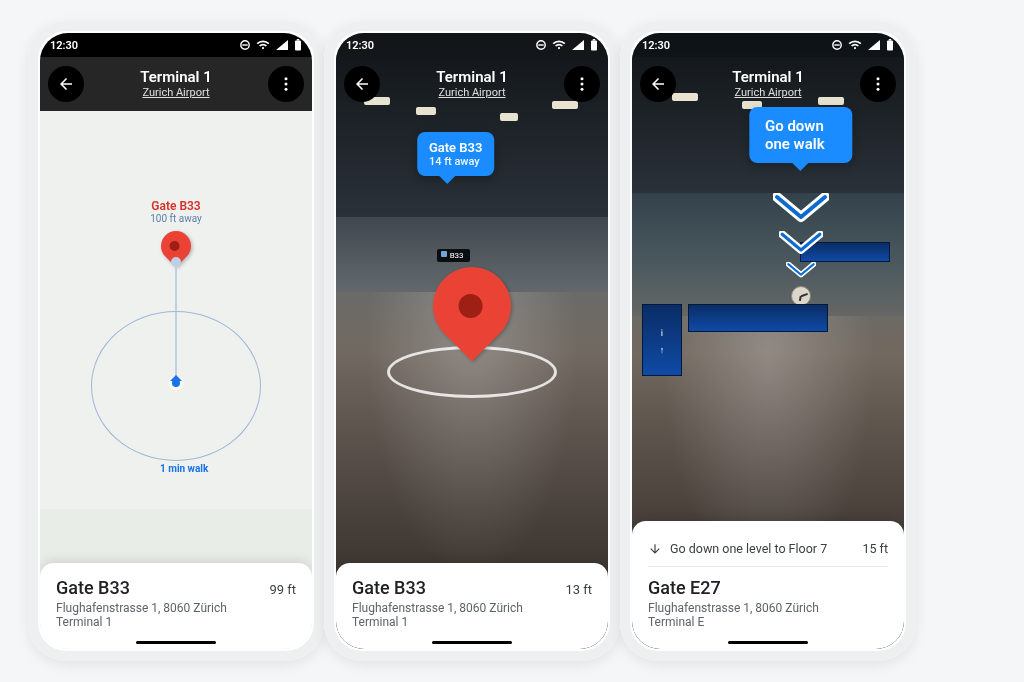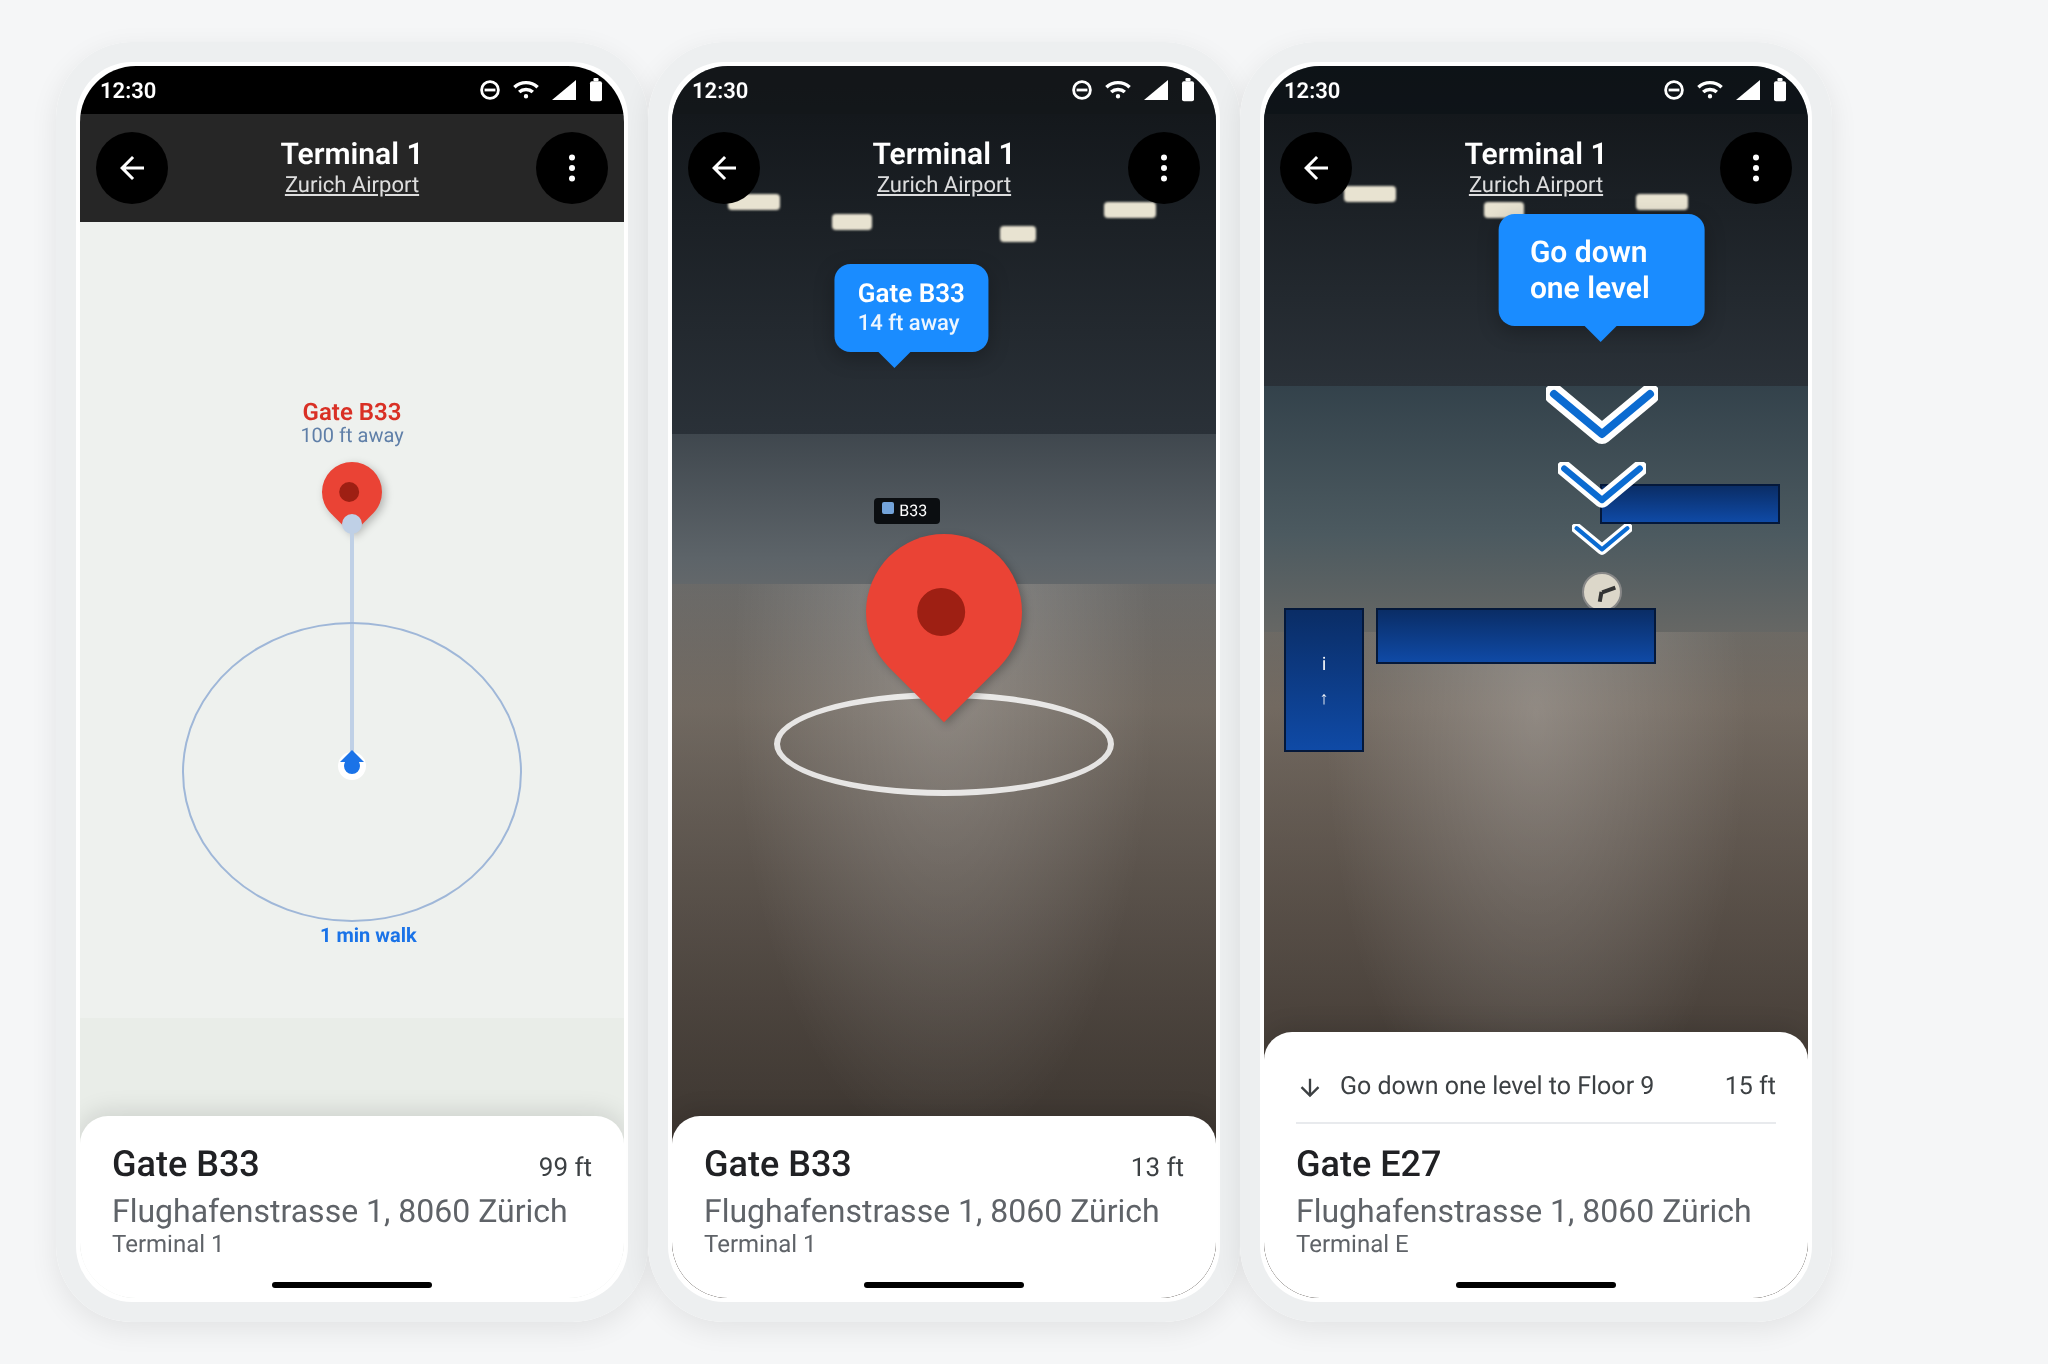--- a/index.html
+++ b/index.html
@@ -73,21 +73,21 @@
   .phone1 .gate-label .gl2 { font-size: 10px; color: #5f7fa8; }
   .phone1 .walk-label { position: absolute; left: 50%; top: 352px; transform: translateX(-16px); font-size: 10px; color: #1a73e8; font-weight: bold; }
 
   .card {
     position: absolute; left: 0; right: 0; bottom: 0; background: #fff; border-top-left-radius: 14px; border-top-right-radius: 14px;
     padding: 14px 16px 20px; box-shadow: 0 -2px 12px rgba(0,0,0,.12);
   }
   .card .row1 { display: flex; justify-content: space-between; align-items: baseline; }
   .card .name { font-size: 18px; font-weight: 500; color: #202124; }
   .card .dist { font-size: 13px; color: #3c4043; }
-  .card .addr { font-size: 16px; color: #5f6368; margin-top: 3px; }
+  .card .addr { font-size: 12px; color: #5f6368; margin-top: 3px; }
   .card .sub  { font-size: 12px; color: #5f6368; }
   .card .step-row { display: flex; align-items: center; justify-content: space-between; padding: 6px 0 10px; border-bottom: 1px solid #e8eaed; margin-bottom: 10px;}
   .card .step-row .left { display: flex; align-items: center; gap: 8px; font-size: 12.5px; color: #3c4043; }
   .home-ind { position: absolute; left: 50%; bottom: 5px; width: 80px; height: 3px; background: #000; border-radius: 2px; transform: translateX(-50%); }
 
   
   .cam { position: absolute; top: 78px; left: 0; right: 0; bottom: 0; overflow: hidden; }
   .cam-bg {
     position: absolute; inset: 0;
     background:
@@ -308,21 +308,21 @@
         <div class="floor" style="height:54%;"></div>
         <div class="clock-emblem"></div>
         <div class="info-sign s1">
             <div>ℹ</div>
             <div>↑</div>
           </div>
         <div class="info-sign s2"></div>
         <div class="info-sign s3"></div>
 
         <div class="callout">
-          <span>Go down one level</span>
+          <span>Go down one walk</span>
         </div>
         <div class="chevrons">
           <div class="chev">
               <svg viewBox="0 0 56 34">
                 <path d="M4 4 L28 24 L52 4" fill="none" stroke="#fff" stroke-width="10" stroke-linecap="round" stroke-linejoin="round"></path>
                 <path d="M4 4 L28 24 L52 4" fill="none" stroke="#0b6bd1" stroke-width="4" stroke-linecap="round" stroke-linejoin="round"></path>
               </svg>
             </div>
           <div class="chev">
               <svg viewBox="0 0 56 34">
@@ -377,21 +377,21 @@
             </svg>
         </div>
       </div>
 
       <div class="card">
         <div class="step-row">
           <div class="left">
             <svg width="14" height="14" viewBox="0 0 24 24">
                 <path fill="#3c4043" d="M11 4h2v12.17l5.59-5.58L20 12l-8 8-8-8 1.41-1.41L11 16.17z"></path>
               </svg>
-            <span>Go down one level to Floor 9</span>
+            <span>Go down one level to Floor 7</span>
           </div>
           <span class="dist" style="font-size:12.5px;">15 ft</span>
         </div>
         <div class="row1">
           <div class="name">Gate E27</div>
         </div>
         <div class="addr">Flughafenstrasse 1, 8060 Zürich</div>
         <div class="sub">Terminal E</div>
         <div class="home-ind"></div>
       </div>

